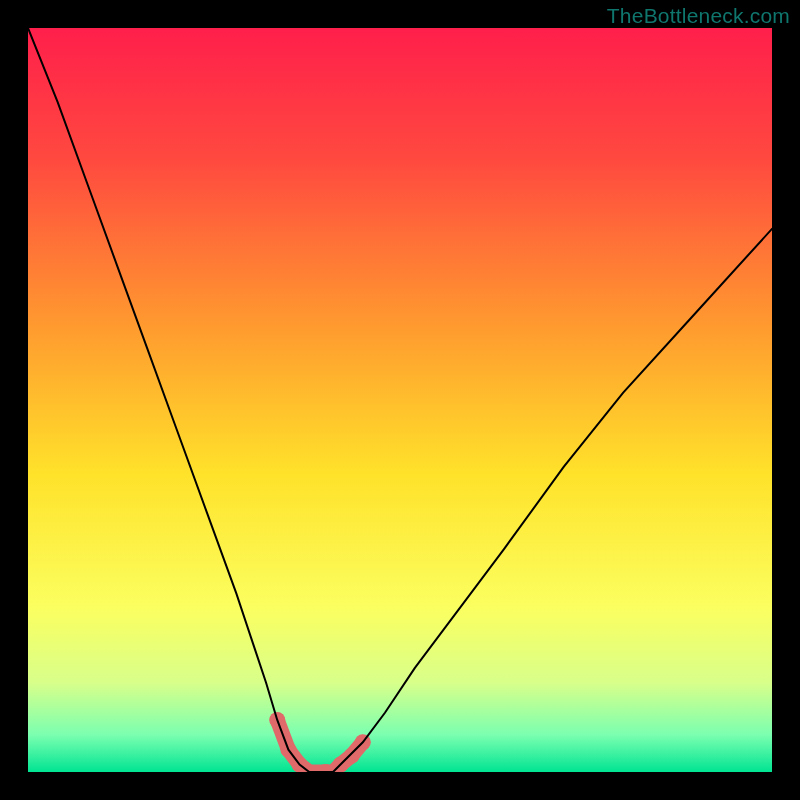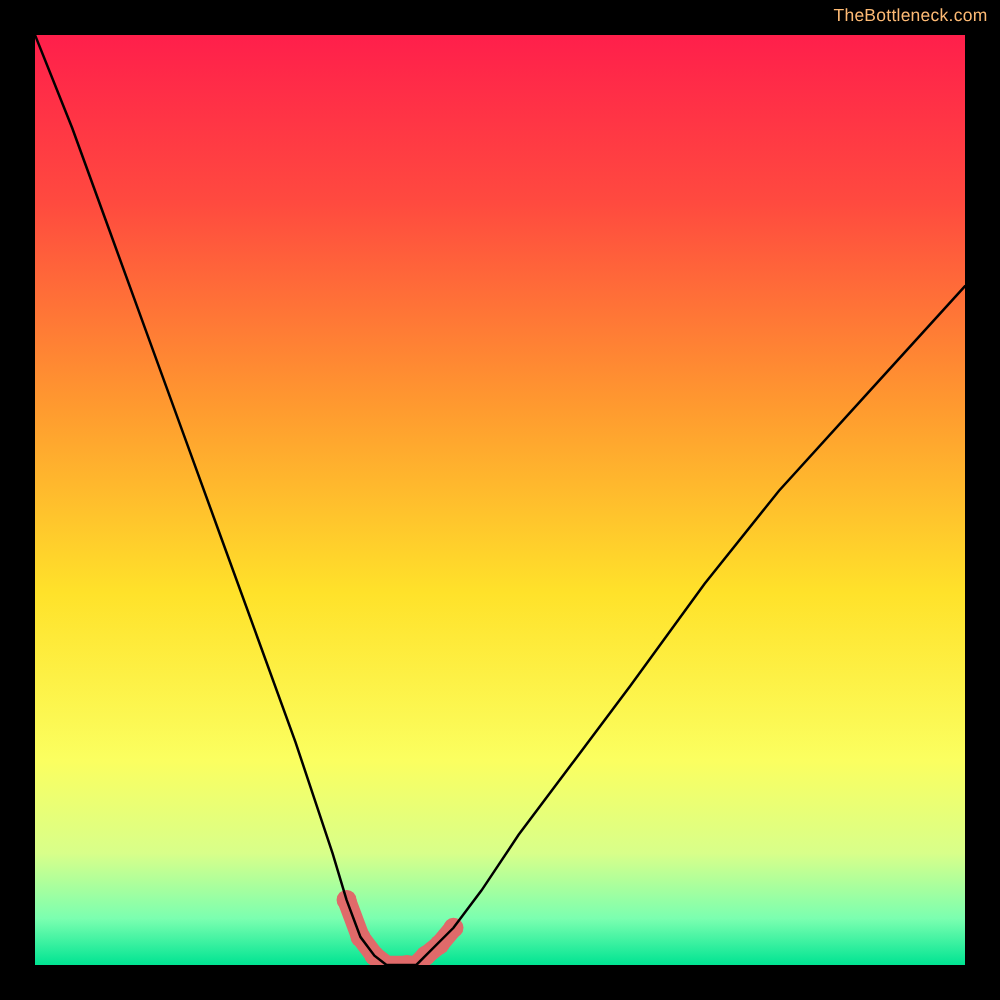--- a/index.html
+++ b/index.html
@@ -38,22 +38,22 @@
     left: 0;
     top: 0;
     width: 100%;
     height: 100%;
   }
   .watermark {
     position: absolute;
     top: 4px;
     right: 10px;
     font-family: Arial, Helvetica, sans-serif;
-    font-size: 14px;
-    color: #fdba74;
+    font-size: 21px;
+    color: #0f766e;
     letter-spacing: 0.2px;
     user-select: none;
   }
 </style>
 </head>
 <body>
 
 <div class="frame">
   <div class="plot">
     <svg class="gradient" viewBox="0 0 100 100" preserveAspectRatio="none">

